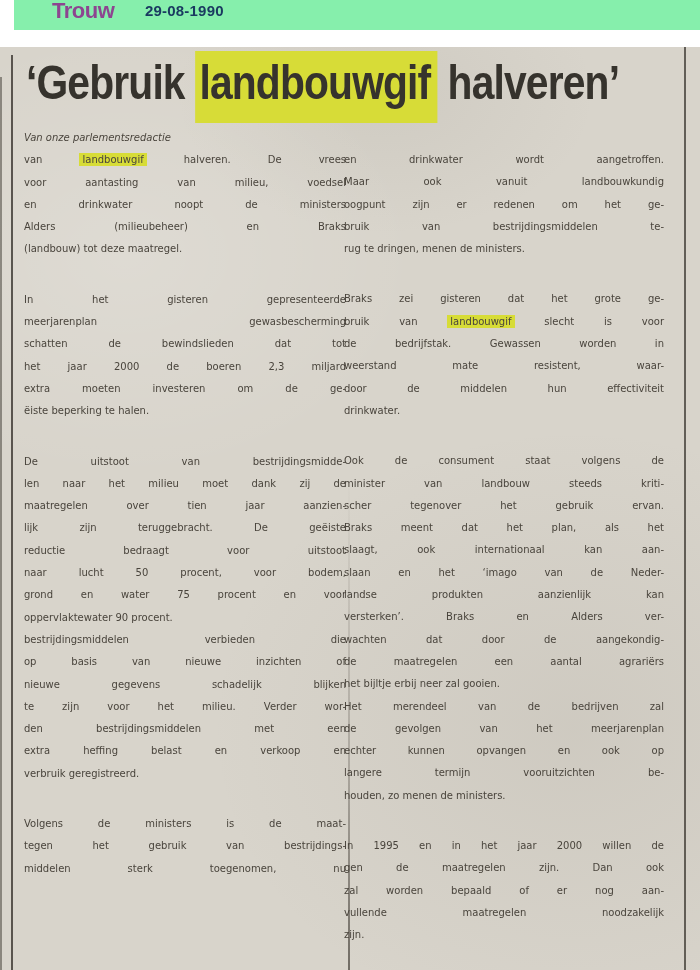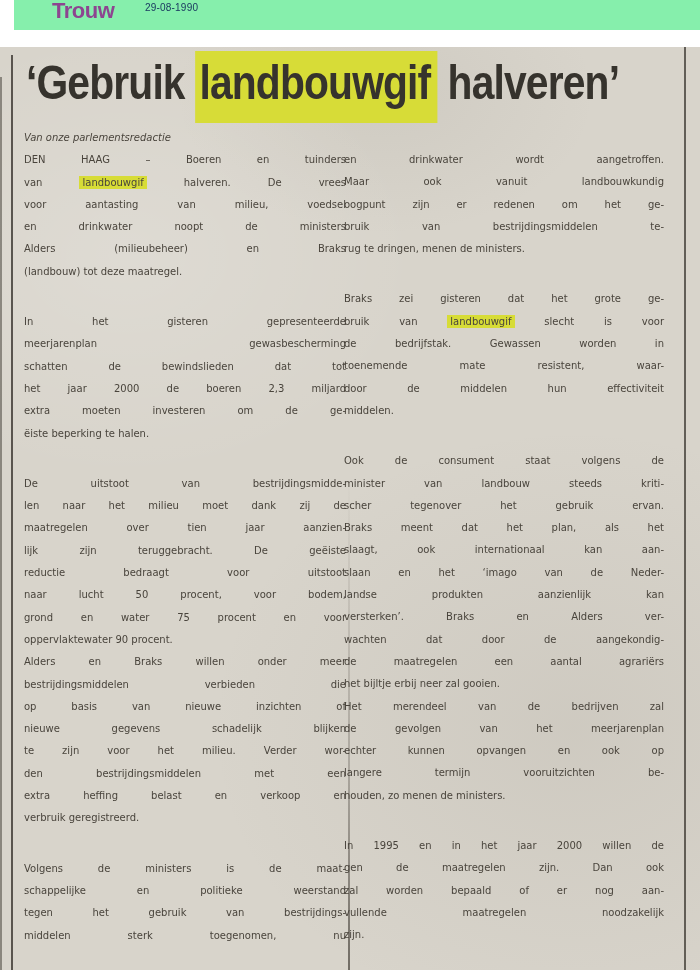--- a/index.html
+++ b/index.html
@@ -11,21 +11,21 @@
   .masthead{position:absolute;top:0;left:14px;width:700px;height:30px;background:#86efac;}
   .masthead .source{
     position:absolute;left:38px;top:-2px;
     font-family:"Liberation Sans",sans-serif;
     font-size:22px;font-weight:700;letter-spacing:-0.5px;
     color:var(--masthead-purple,#8d4590);
   }
   .masthead .date{
     position:absolute;left:131px;top:2px;
     font-family:"Liberation Sans",sans-serif;
-    font-size:10px;font-weight:400;letter-spacing:0.2px;
+    font-size:15px;font-weight:700;letter-spacing:0.2px;
     color:var(--masthead-blue,#1a3a60);
   }
   .clipping{
     position:absolute;top:22px;left:0;width:700px;height:948px;
     background:
       radial-gradient(ellipse 420px 320px at 18% 22%, rgba(255,255,255,.16), rgba(255,255,255,0) 70%),
       radial-gradient(ellipse 520px 430px at 82% 72%, rgba(120,112,100,.10), rgba(120,112,100,0) 70%),
       radial-gradient(ellipse 300px 200px at 55% 5%, rgba(130,125,115,.10), rgba(130,125,115,0) 70%),
       var(--paper,#d8d4cb);
     margin-top: 25px;
@@ -82,21 +82,20 @@
   <div class="rule edge-smudge"></div>
   <div class="rule rule-left"></div>
   <div class="rule rule-right"></div>
   <div class="rule rule-mid"></div>
 
   <h1 class="headline"><span>‘Gebruik </span><mark class="hl hl-head">landbouwgif</mark><span> halveren’</span></h1>
 
   <div class="col col-left" id="col-left">
     <div class="byline">Van onze parlementsredactie</div>
   <div class="block">
-        <div class="line">DEN HAAG – Boeren en tuinders</div>
         <div class="line">van <mark class="hl">landbouwgif</mark> halveren. De vrees</div>
         <div class="line">voor aantasting van milieu, voedsel</div>
         <div class="line">en drinkwater noopt de ministers</div>
         <div class="line">Alders (milieubeheer) en Braks</div>
         <div class="line last">(landbouw) tot deze maatregel.</div>
       </div>
       <div class="block gap">
         <div class="line">In het gisteren gepresenteerde</div>
         <div class="line">meerjarenplan gewasbescherming</div>
         <div class="line">schatten de bewindslieden dat tot</div>
@@ -108,52 +107,50 @@
         <div class="line">De uitstoot van bestrijdingsmidde-</div>
         <div class="line">len naar het milieu moet dank zij de</div>
         <div class="line">maatregelen over tien jaar aanzien-</div>
         <div class="line">lijk zijn teruggebracht. De geëiste</div>
         <div class="line">reductie bedraagt voor uitstoot</div>
         <div class="line">naar lucht 50 procent, voor bodem,</div>
         <div class="line">grond en water 75 procent en voor</div>
         <div class="line last">oppervlaktewater 90 procent.</div>
       </div>
       <div class="block">
-        <div class="line">Alders en Braks willen onder meer</div>
         <div class="line">bestrijdingsmiddelen verbieden die</div>
         <div class="line">op basis van nieuwe inzichten of</div>
         <div class="line">nieuwe gegevens schadelijk blijken</div>
         <div class="line">te zijn voor het milieu. Verder wor-</div>
         <div class="line">den bestrijdingsmiddelen met een</div>
         <div class="line">extra heffing belast en verkoop en</div>
         <div class="line last">verbruik geregistreerd.</div>
       </div>
       <div class="block gap">
         <div class="line">Volgens de ministers is de maat-</div>
-        <div class="line">schappelijke en politieke weerstand</div>
         <div class="line">tegen het gebruik van bestrijdings-</div>
         <div class="line">middelen sterk toegenomen, nu</div>
       </div>
     </div>
 
   <div class="col col-right" id="col-right">
       <div class="block">
         <div class="line">en drinkwater wordt aangetroffen.</div>
         <div class="line">Maar ook vanuit landbouwkundig</div>
         <div class="line">oogpunt zijn er redenen om het ge-</div>
         <div class="line">bruik van bestrijdingsmiddelen te-</div>
         <div class="line last">rug te dringen, menen de ministers.</div>
       </div>
       <div class="block gap">
         <div class="line">Braks zei gisteren dat het grote ge-</div>
         <div class="line">bruik van <mark class="hl">landbouwgif</mark> slecht is voor</div>
         <div class="line">de bedrijfstak. Gewassen worden in</div>
-        <div class="line">toenemende mate resistent, waar-</div>
+        <div class="line">weerstand mate resistent, waar-</div>
         <div class="line">door de middelen hun effectiviteit</div>
-        <div class="line last">middelen.</div>
+        <div class="line last">drinkwater.</div>
       </div>
       <div class="block gap">
         <div class="line">Ook de consument staat volgens de</div>
         <div class="line">minister van landbouw steeds kriti-</div>
         <div class="line">scher tegenover het gebruik ervan.</div>
         <div class="line">Braks meent dat het plan, als het</div>
         <div class="line">slaagt, ook internationaal kan aan-</div>
         <div class="line">slaan en het ‘imago van de Neder-</div>
         <div class="line">landse produkten aanzienlijk kan</div>
         <div class="line">versterken’. Braks en Alders ver-</div>

